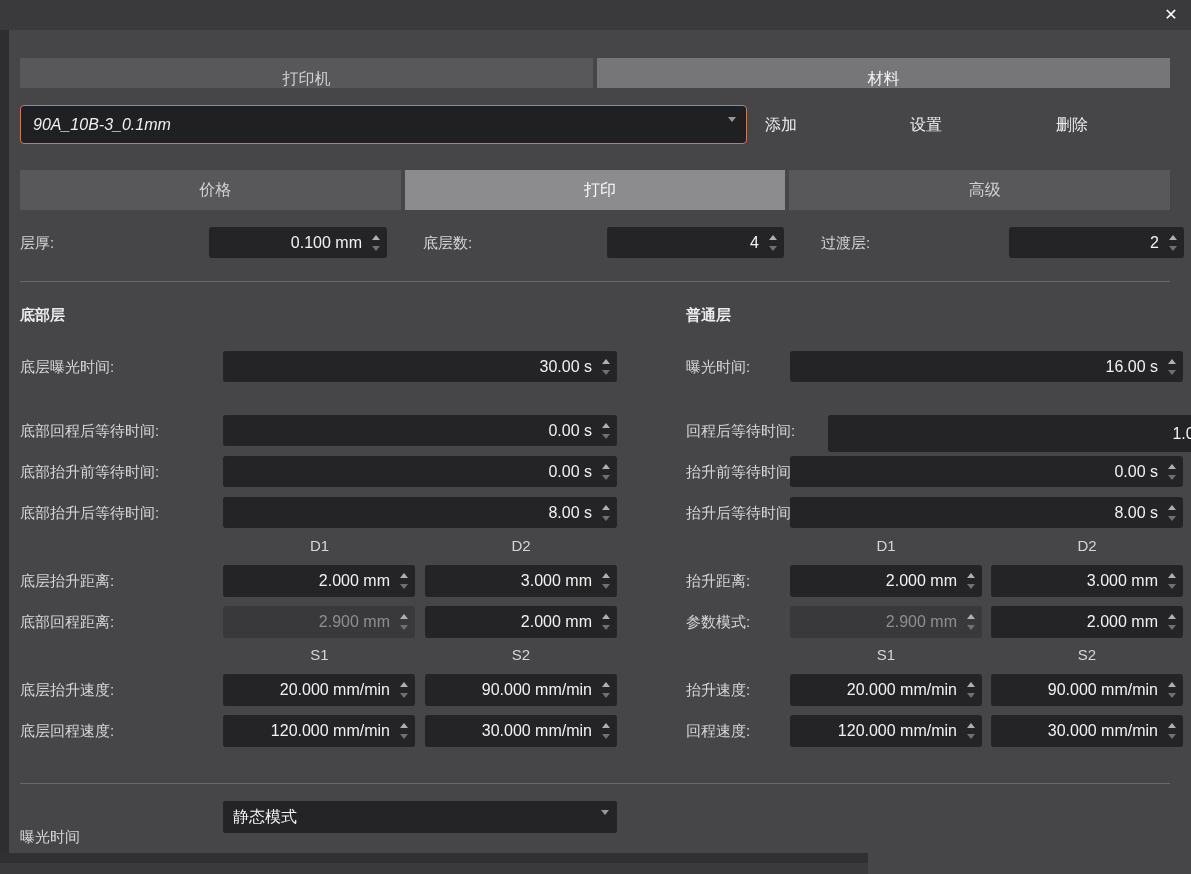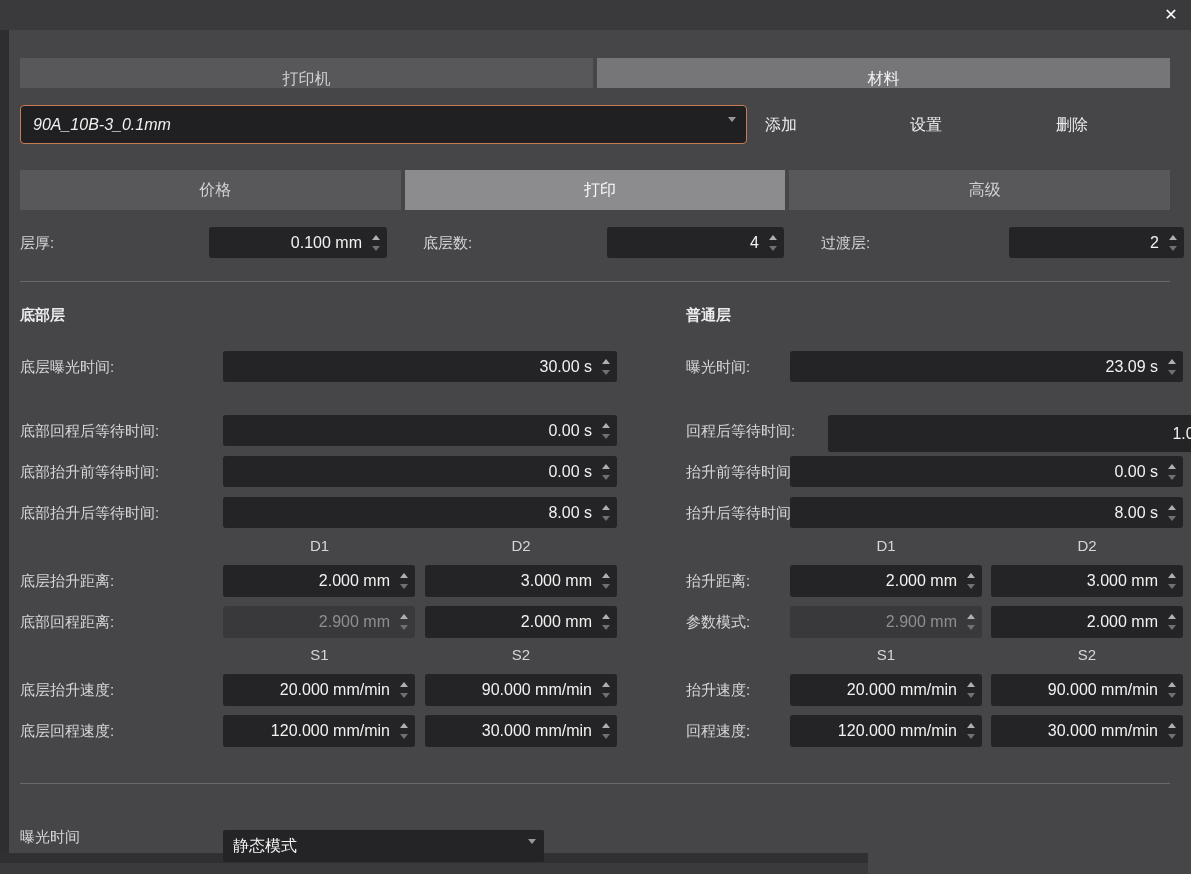--- a/index.html
+++ b/index.html
@@ -211,21 +211,21 @@
   <div class="spin" style="left:425px;top:715px;width:192px;height:32px;">
     <span class="v">30.000 mm/min</span>
     <span class="ud">
         <span class="tri-up"></span>
         <span class="tri-dn"></span>
       </span>
   </div>
 
   <div class="lbl" style="left:686px;top:351px;">曝光时间:</div>
   <div class="spin" style="left:790px;top:351px;width:393px;height:31px;">
-    <span class="v">23.09 s</span>
+    <span class="v">16.00 s</span>
     <span class="ud">
         <span class="tri-up"></span>
         <span class="tri-dn"></span>
       </span>
   </div>
 
   <div class="lbl" style="left:686px;top:415px;">回程后等待时间:</div>
   <div class="spin" style="left:828px;top:415px;width:393px;height:37px;padding-left:20px;">
     <span class="v">1.00 s</span>
     <span class="ud">
@@ -318,18 +318,18 @@
     <span class="v">30.000 mm/min</span>
     <span class="ud">
         <span class="tri-up"></span>
         <span class="tri-dn"></span>
       </span>
   </div>
 
   <div class="divider" style="top:783px;"></div>
 
   <div class="lbl" style="left:20px;top:821px;line-height:32px;">曝光时间</div>
-  <div class="ddl" style="left:223px;top:830px;width:321px;height:32px;">
+  <div class="ddl" style="left:223px;top:801px;width:394px;height:32px;">
     <span class="txt">静态模式</span>
     <span class="arrwrap"><span class="arr"></span></span>
   </div>
 
 </div>
 
 </body></html>

